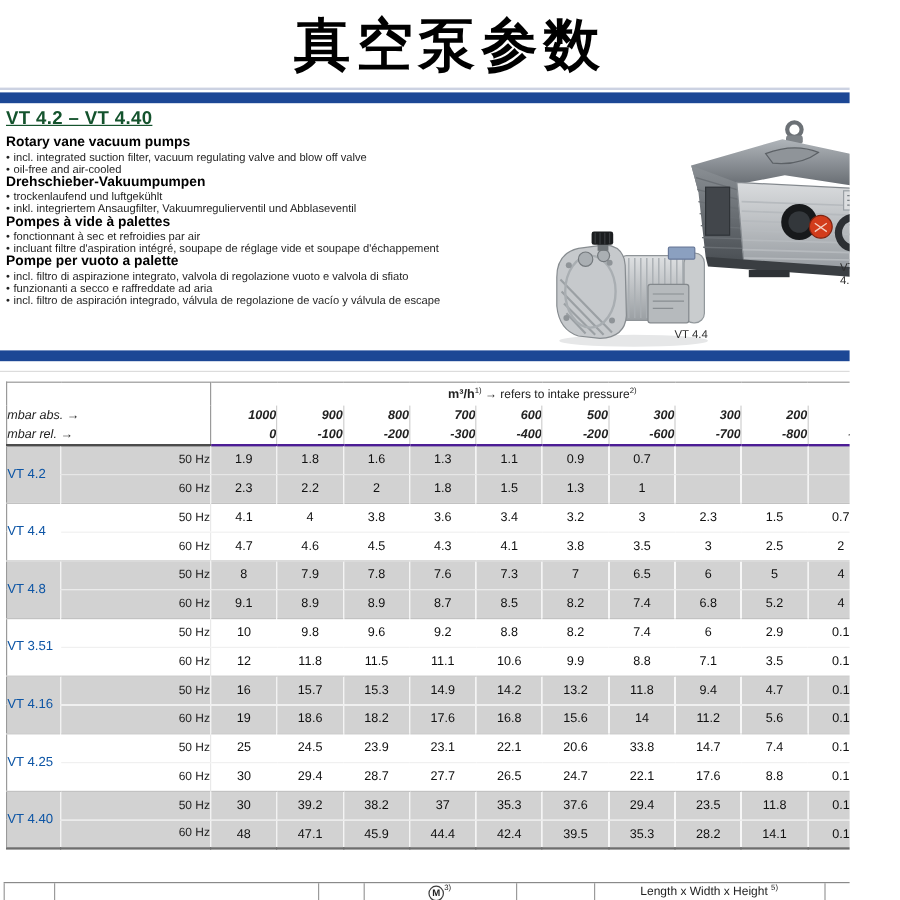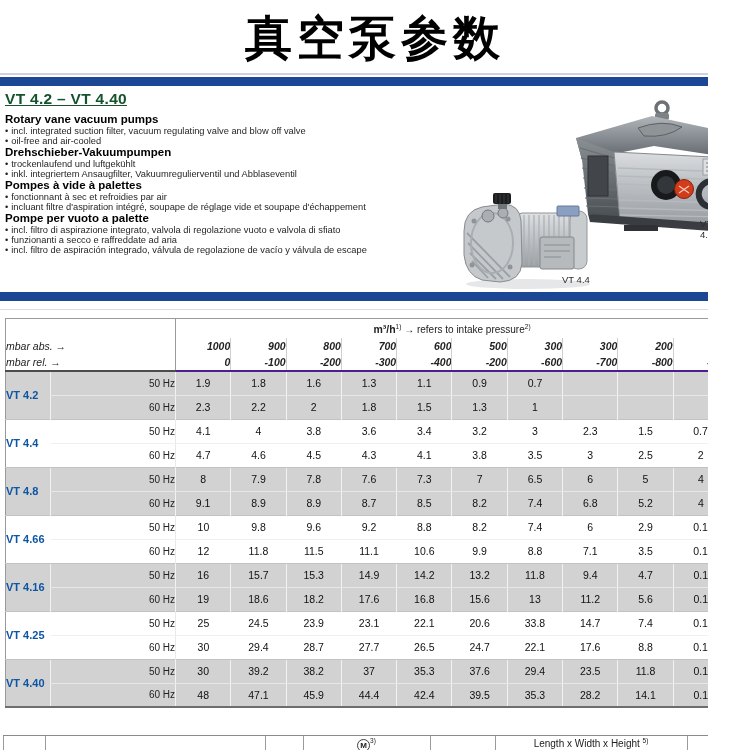--- a/index.html
+++ b/index.html
@@ -45,21 +45,21 @@
              padding-right:6px;font-style:italic;font-size:10.5px;color:#222;}
   td.mbarlbl div{line-height:16px;}
   td.pnum{border-bottom:2px solid #4c1d95;border-left:1px solid #cfcfcf;
           text-align:right;font-style:italic;font-size:10.5px;color:#222;font-weight:bold;}
   td.pnum div{line-height:16px;}
   td.pnum.fst{border-left:none;}
 
   tbody tr{height:24px;}
   tbody tr.s{background:#d2d2d2;}
   tbody tr.first td{border-top:1px solid #c2c2c2;}
-  td.model{font-size:11px;font-weight:bold;color:#0d55a5;text-align:left;padding-left:4px;vertical-align:middle;}
+  td.model{font-size:11px;font-weight:normal;color:#0d55a5;text-align:left;padding-left:4px;vertical-align:middle;}
   td.hz{font-size:10px;text-align:right;padding-right:12px;color:#222;vertical-align:middle;}
   td.v{font-size:10.5px;text-align:center;color:#101010;vertical-align:middle;}
   tr.s td.hz,tr.s td.v{border-left:1px solid #f2f2f2;}
   tr.w td.c0{border-left:1px solid #e9e9e9;}
   tr.first.s td.hz,tr.first.s td.v{border-bottom:1px solid #e7e7e7;}
   tr.first.w td.hz,tr.first.w td.v{border-bottom:1px solid #f0f0f0;}
 
   
   .footer-strip{top:735px;left:0;width:750px;height:15px;overflow:hidden;border-top:0;}
   .ftop{position:absolute;top:0;left:3px;width:742px;height:1px;background:#8a8a8a;}
@@ -310,21 +310,21 @@
             <td class="v">8.9</td>
             <td class="v">8.7</td>
             <td class="v">8.5</td>
             <td class="v">8.2</td>
             <td class="v">7.4</td>
             <td class="v">6.8</td>
             <td class="v">5.2</td>
             <td class="v">4</td>
           </tr>
           <tr class="w first">
-            <td class="model" rowspan="2">VT 4.66</td>
+            <td class="model" rowspan="2">VT 3.51</td>
             <td class="hz">50 Hz</td>
             <td class="v c0">10</td>
             <td class="v">9.8</td>
             <td class="v">9.6</td>
             <td class="v">9.2</td>
             <td class="v">8.8</td>
             <td class="v">8.2</td>
             <td class="v">7.4</td>
             <td class="v">6</td>
             <td class="v">2.9</td>
@@ -358,21 +358,21 @@
             <td class="v">0.1</td>
           </tr>
           <tr class="s">
             <td class="hz">60 Hz</td>
             <td class="v c0">19</td>
             <td class="v">18.6</td>
             <td class="v">18.2</td>
             <td class="v">17.6</td>
             <td class="v">16.8</td>
             <td class="v">15.6</td>
-            <td class="v">13</td>
+            <td class="v">14</td>
             <td class="v">11.2</td>
             <td class="v">5.6</td>
             <td class="v">0.1</td>
           </tr>
           <tr class="w first">
             <td class="model" rowspan="2">VT 4.25</td>
             <td class="hz">50 Hz</td>
             <td class="v c0">25</td>
             <td class="v">24.5</td>
             <td class="v">23.9</td>

